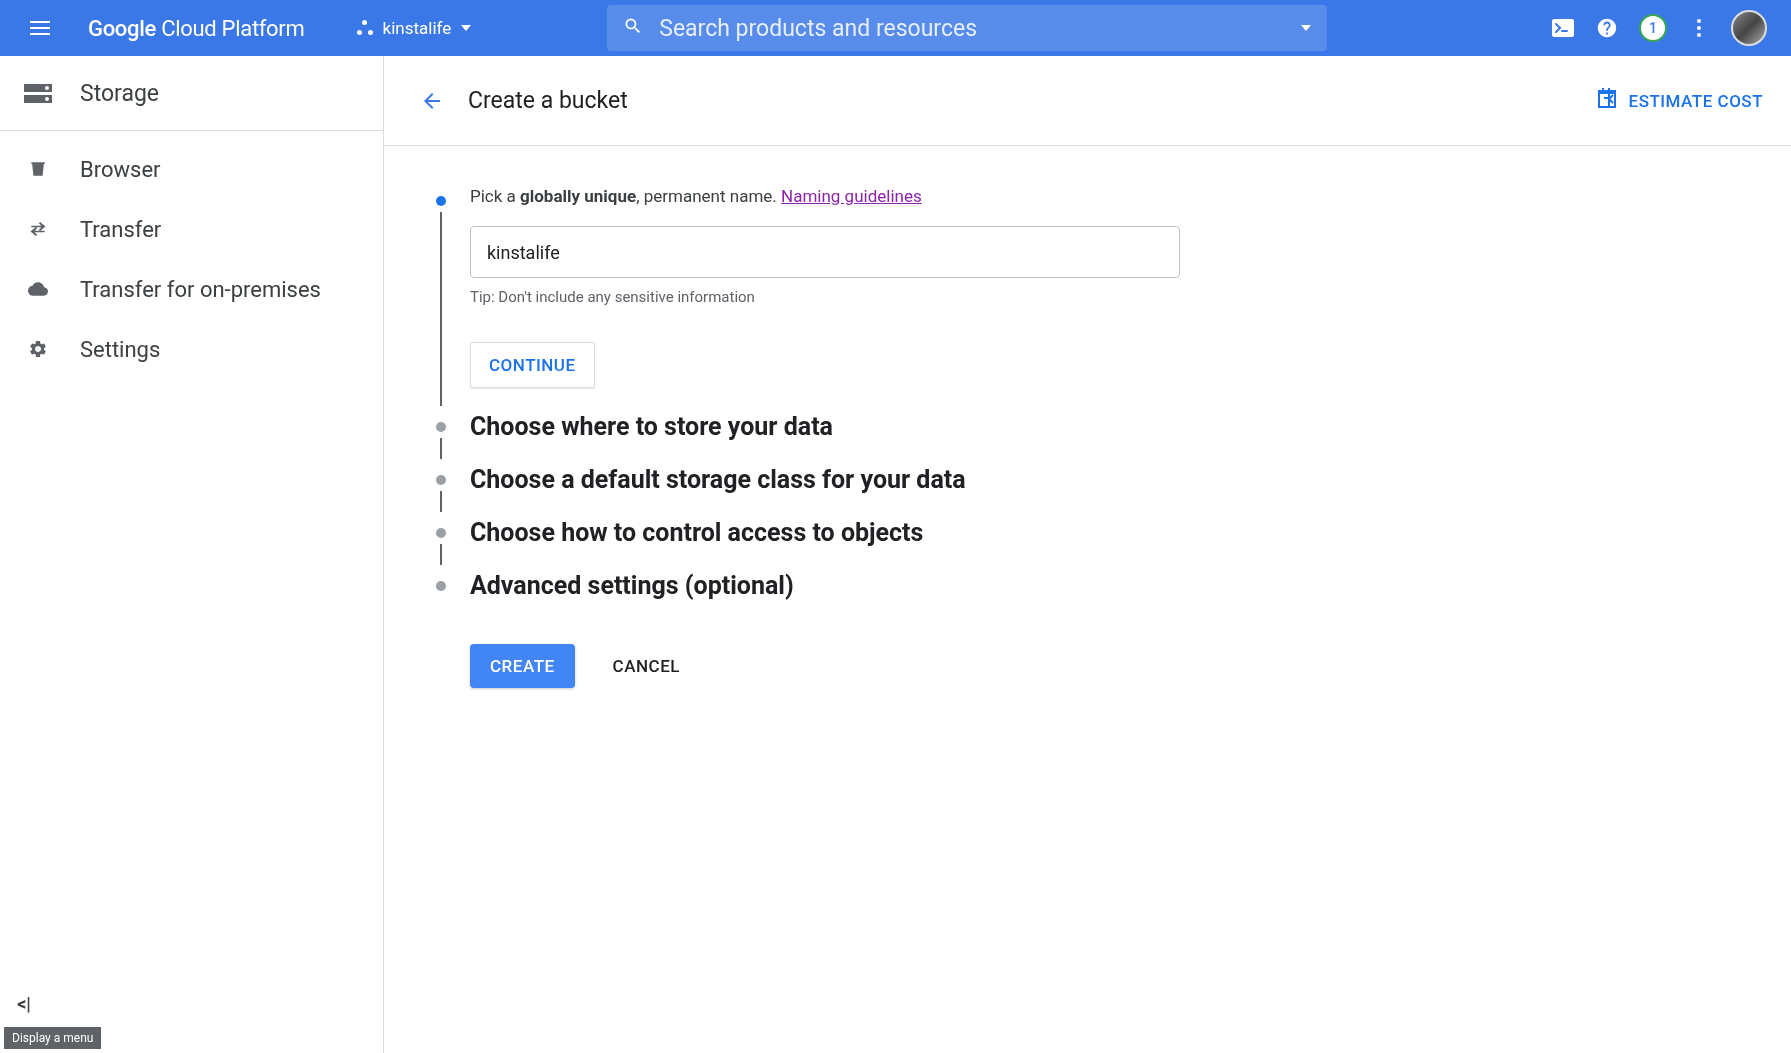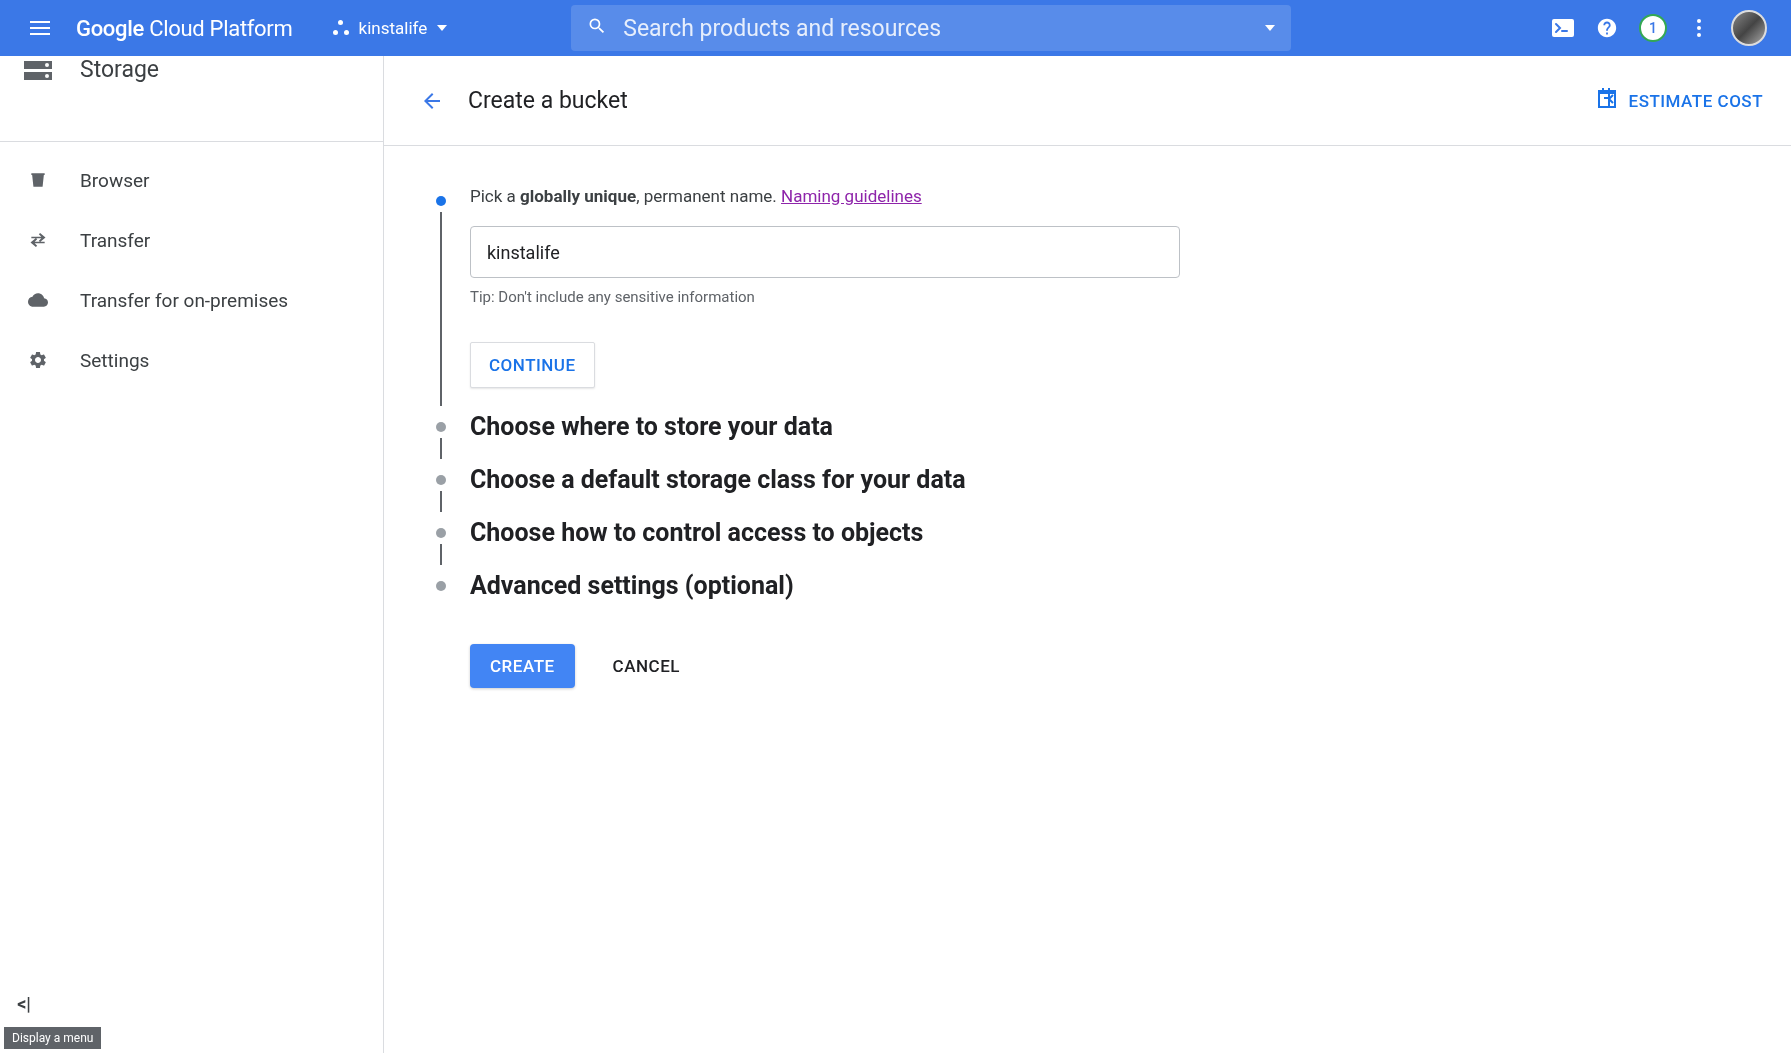--- a/index.html
+++ b/index.html
@@ -15,21 +15,21 @@
     }
     
     
     .top-header {
       height: 56px;
       background: #3b78e7;
       display: flex;
       align-items: center;
       padding: 0 16px;
       color: #fff;
-      gap: 12px;
+      gap: 24px;
     }
     .hamburger {
       width: 48px;
       height: 48px;
       display: flex;
       align-items: center;
       justify-content: center;
       cursor: pointer;
     }
     .hamburger-lines {
@@ -178,22 +178,23 @@
     
     .sidebar {
       width: 384px;
       border-right: 1px solid #dadce0;
       display: flex;
       flex-direction: column;
       position: relative;
       background: #fafafa;
     }
     .sidebar-header {
-      height: 86px;
-      display: flex;
+      height: 75px;
+      display: flex;
+      align-items: center;
       padding: 0 24px;
       gap: 28px;
       border-bottom: 1px solid #dadce0;
       background: #fff;
     }
     .storage-icon {
       width: 28px;
       height: 28px;
       display: flex;
       flex-direction: column;
@@ -237,21 +238,21 @@
     }
     .sidebar-item-icon {
       width: 24px;
       height: 24px;
       display: flex;
       align-items: center;
       justify-content: center;
       color: #5f6368;
     }
     .sidebar-item-label {
-      font-size: 19px;
+      font-size: 22px;
     }
     .sidebar-footer {
       position: absolute;
       bottom: 0;
       left: 0;
       right: 0;
     }
     .collapse-btn {
       width: 48px;
       height: 48px;

